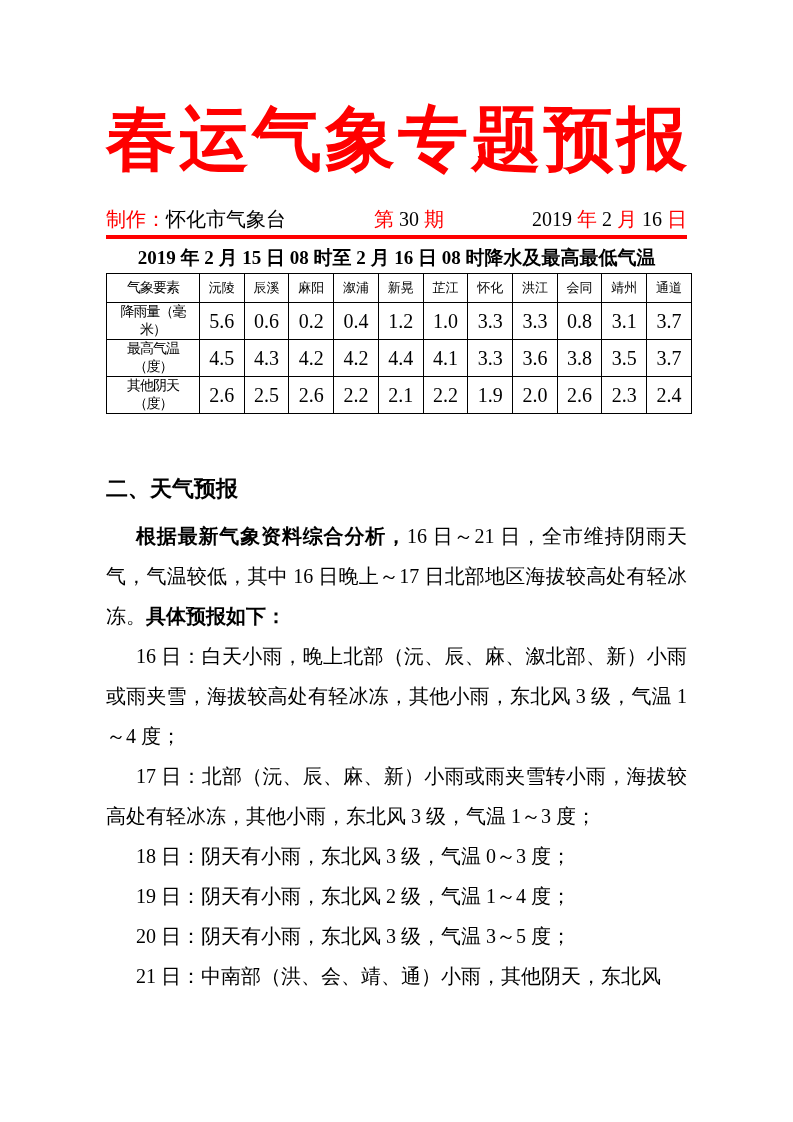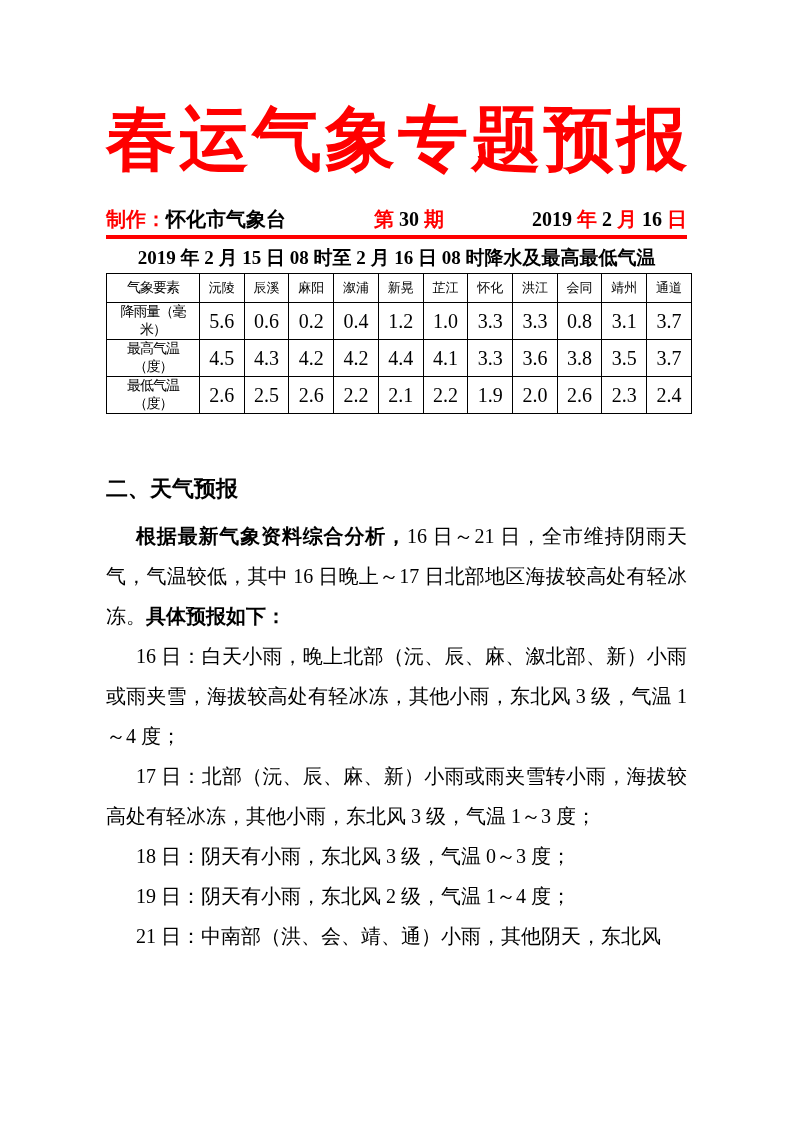--- a/index.html
+++ b/index.html
@@ -31,21 +31,21 @@
     white-space:nowrap;
   }
   
   .masthead{
     margin-top:18px;
     display:flex;
     justify-content:space-between;
     align-items:baseline;
     font-size:20px;
     line-height:28px;
-    font-weight:bold;
+    font-weight:normal;
     white-space:nowrap;
   }
   .masthead .red{color:var(--red);}
   .rule{
     margin-top:2px;
     border:none;
     border-top:4px solid var(--red);
     height:0;
   }
   .section-heading{
@@ -156,21 +156,21 @@
           <td class="num">4.2</td>
           <td class="num">4.4</td>
           <td class="num">4.1</td>
           <td class="num">3.3</td>
           <td class="num">3.6</td>
           <td class="num">3.8</td>
           <td class="num">3.5</td>
           <td class="num">3.7</td>
         </tr>
         <tr>
-          <td class="label-col">最低气温（度）</td>
+          <td class="label-col">其他阴天（度）</td>
           <td class="num">2.6</td>
           <td class="num">2.5</td>
           <td class="num">2.6</td>
           <td class="num">2.2</td>
           <td class="num">2.1</td>
           <td class="num">2.2</td>
           <td class="num">1.9</td>
           <td class="num">2.0</td>
           <td class="num">2.6</td>
           <td class="num">2.3</td>
@@ -180,16 +180,17 @@
   </table>
 
   <h2 class="section-heading section2-heading">二、天气预报</h2>
 
   <div class="paragraphs" id="paragraphs">
       <p><span class="b">根据最新气象资料综合分析，</span><span>16 日～21 日，全市维持阴雨天气，气温较低，其中 16 日晚上～17 日北部地区海拔较高处有轻冰冻。</span><span class="b">具体预报如下：</span></p>
       <p><span>16 日：白天小雨，晚上北部（沅、辰、麻、溆北部、新）小雨或雨夹雪，海拔较高处有轻冰冻，其他小雨，东北风 3 级，气温 1～4 度；</span></p>
       <p><span>17 日：北部（沅、辰、麻、新）小雨或雨夹雪转小雨，海拔较高处有轻冰冻，其他小雨，东北风 3 级，气温 1～3 度；</span></p>
       <p><span>18 日：阴天有小雨，东北风 3 级，气温 0～3 度；</span></p>
       <p><span>19 日：阴天有小雨，东北风 2 级，气温 1～4 度；</span></p>
+      <p><span>20 日：阴天有小雨，东北风 3 级，气温 3～5 度；</span></p>
       <p><span>21 日：中南部（洪、会、靖、通）小雨，其他阴天，东北风</span></p>
     </div>
 
 </div>
 
 </body></html>

